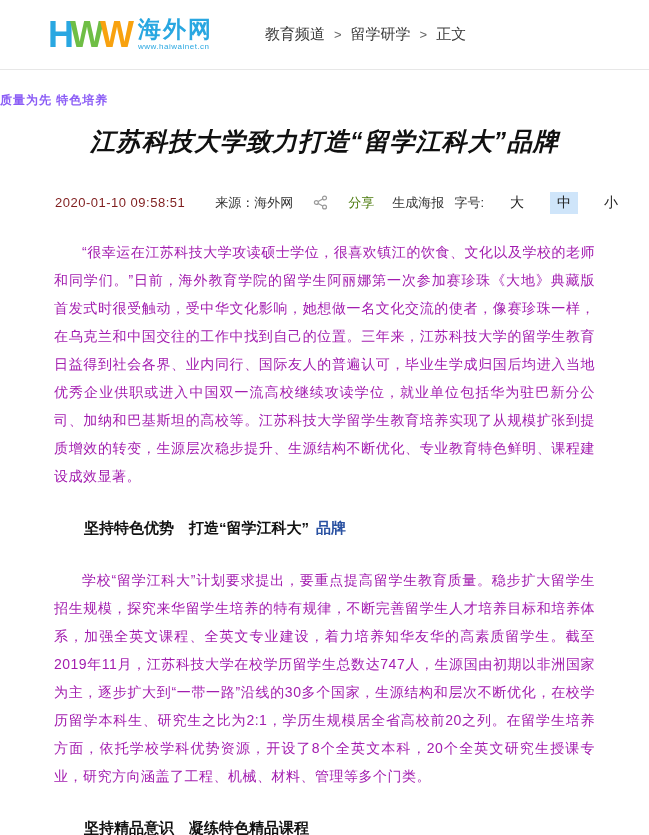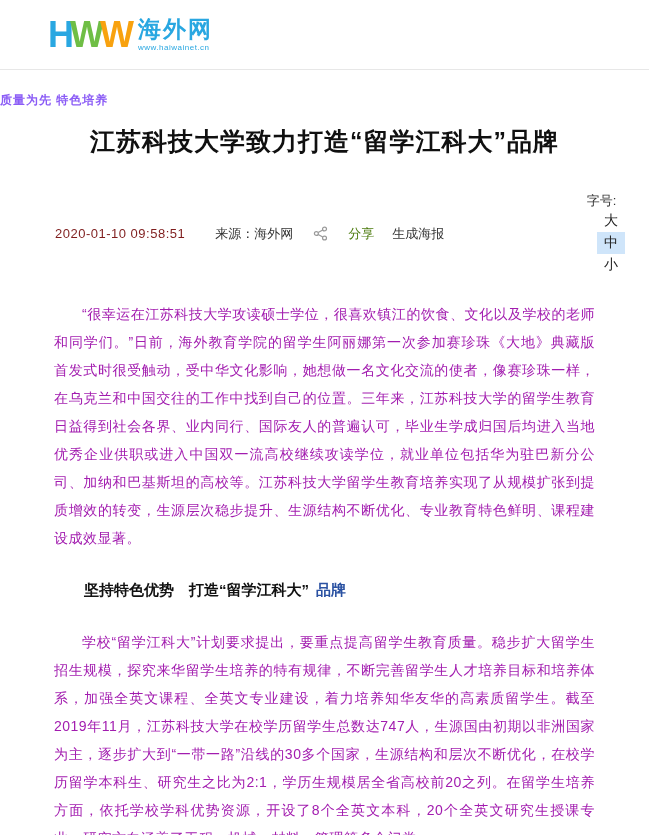--- a/index.html
+++ b/index.html
@@ -12,21 +12,21 @@
 
   
   .site-header {
     height:70px;
     display:flex;
     align-items:center;
     padding-left:48px;
     box-sizing:border-box;
     border-bottom:1px solid #e7e7e7;
   }
-  .logo { display:flex; align-items:center; text-decoration:none; cursor:pointer; }
+  .logo { display:flex; text-decoration:none; cursor:pointer; }
   .logo-letters {
     font-weight:900;
     font-size:36px;
     line-height:1;
     letter-spacing:-4px;
     font-family:"Liberation Sans","DejaVu Sans",sans-serif;
   }
   .l-h  { color:#29a7e1; }
   .l-w1 { color:#6fbe45; }
   .l-w2 { color:#f8a20f; }
@@ -47,20 +47,21 @@
     letter-spacing:1px;
   }
   .title {
     margin:16px 40px 0 40px;
     text-align:center;
     font-size:25px;
     font-weight:700;
     color:#101010;
     letter-spacing:1px;
     line-height:1.3;
+    font-style:italic;
   }
 
   
   .meta {
     display:flex;
     align-items:center;
     margin-top:34px;
     padding:0 24px 0 55px;
     font-size:13px;
     color:#333;
@@ -72,21 +73,21 @@
   .meta .share {
     margin-left:20px;
     display:inline-flex;
     align-items:center;
     gap:20px;
     color:#4d7c0f;
     cursor:pointer;
   }
   .meta .share svg { display:block; }
   .meta .poster { margin-left:18px; color:#333; text-decoration:none; cursor:pointer; }
-  .fontsize { margin-left:auto; display:inline-flex; align-items:center;flex-direction:column; }
+  .fontsize { margin-left:auto; display:inline-flex; align-items:center; }
   .fs-label { color:#333; }
   .fs-opt {
     margin-left:19px;
     color:#222;
     font-size:14px;
     text-decoration:none;
     cursor:pointer;
     padding:2px 7px;
   }
   .fs-opt.selected { background:#cfe5fa; }
@@ -119,20 +120,23 @@
 <div class="page">
 
   <header class="site-header">
     <a class="logo">
       <span class="logo-letters"><span class="l-h">H</span><span class="l-w1">W</span><span class="l-w2">W</span></span>
       <span class="logo-text">
         <span class="logo-cn">海外网</span>
         <span class="logo-url">www.haiwainet.cn</span>
       </span>
     </a>
+    <nav class="breadcrumb">
+      <a>教育频道</a><span class="sep">&gt;</span><a>留学研学</a><span class="sep">&gt;</span><span>正文</span>
+    </nav>
   </header>
 
   <main>
     <div class="kicker">质量为先 特色培养</div>
     <h1 class="title">江苏科技大学致力打造“留学江科大”品牌</h1>
 
     <div class="meta">
       <span class="date">2020-01-10 09:58:51</span>
       <span class="source"><span>来源：</span><a>海外网</a></span>
       <span class="share">

